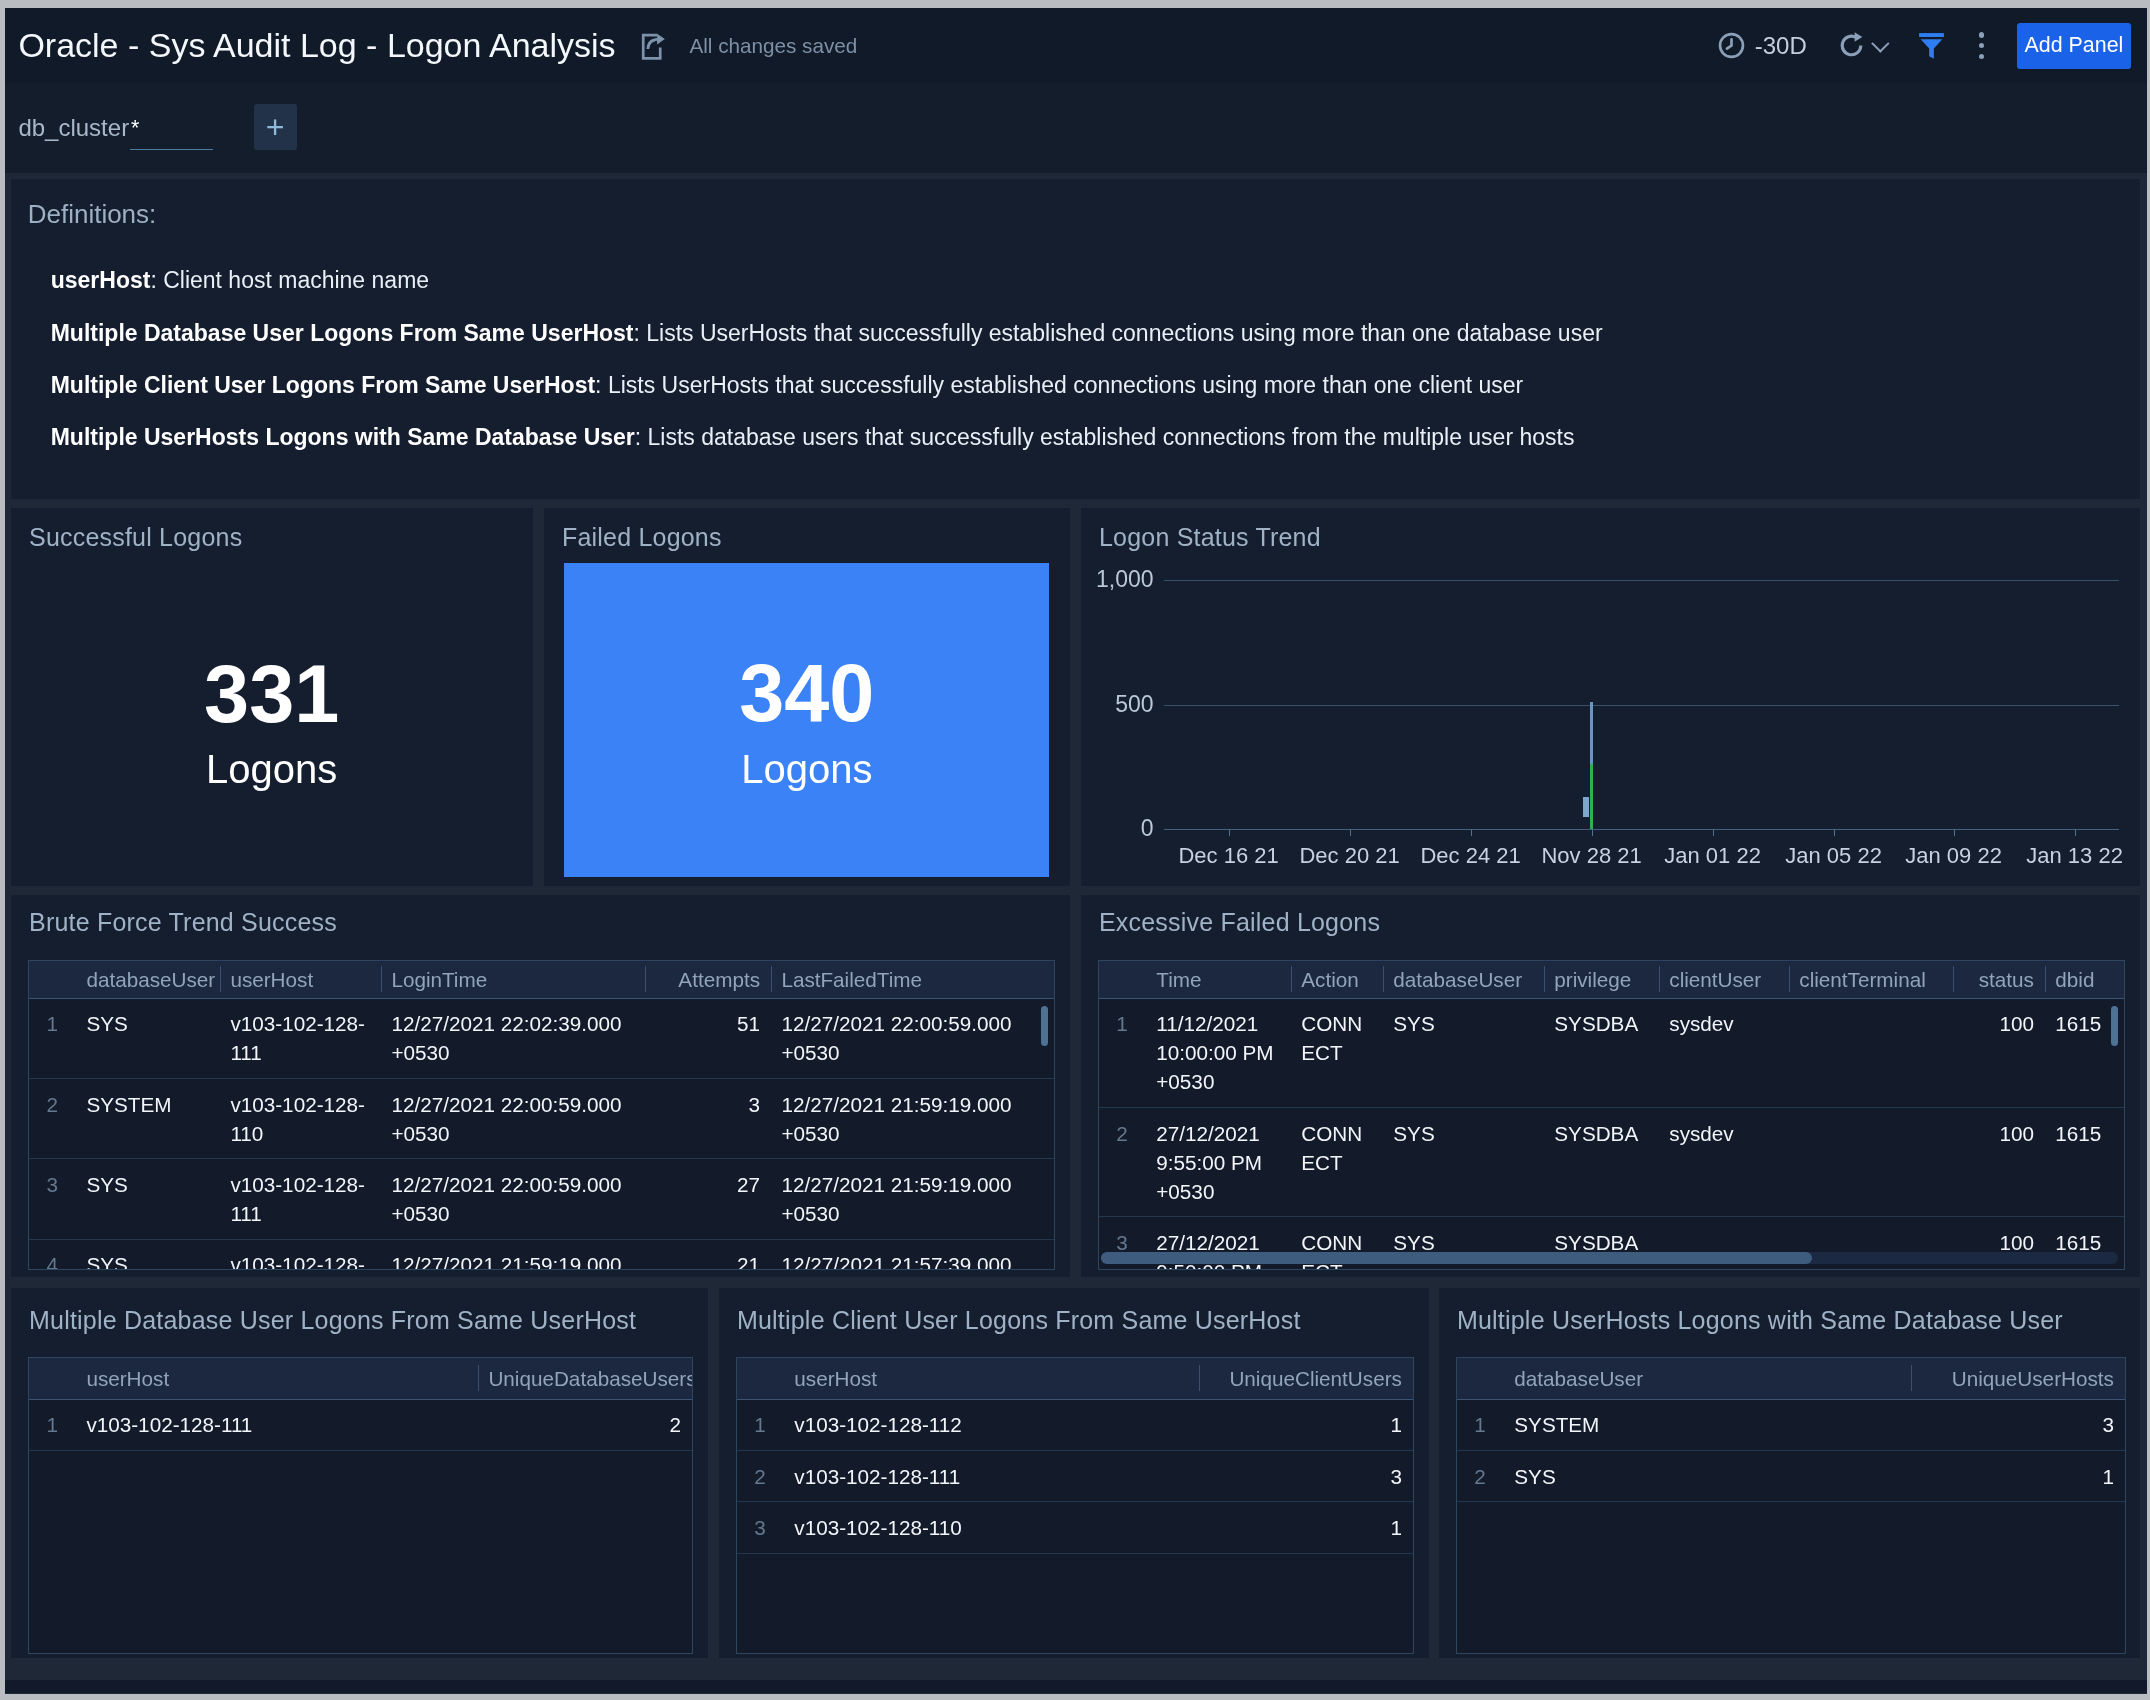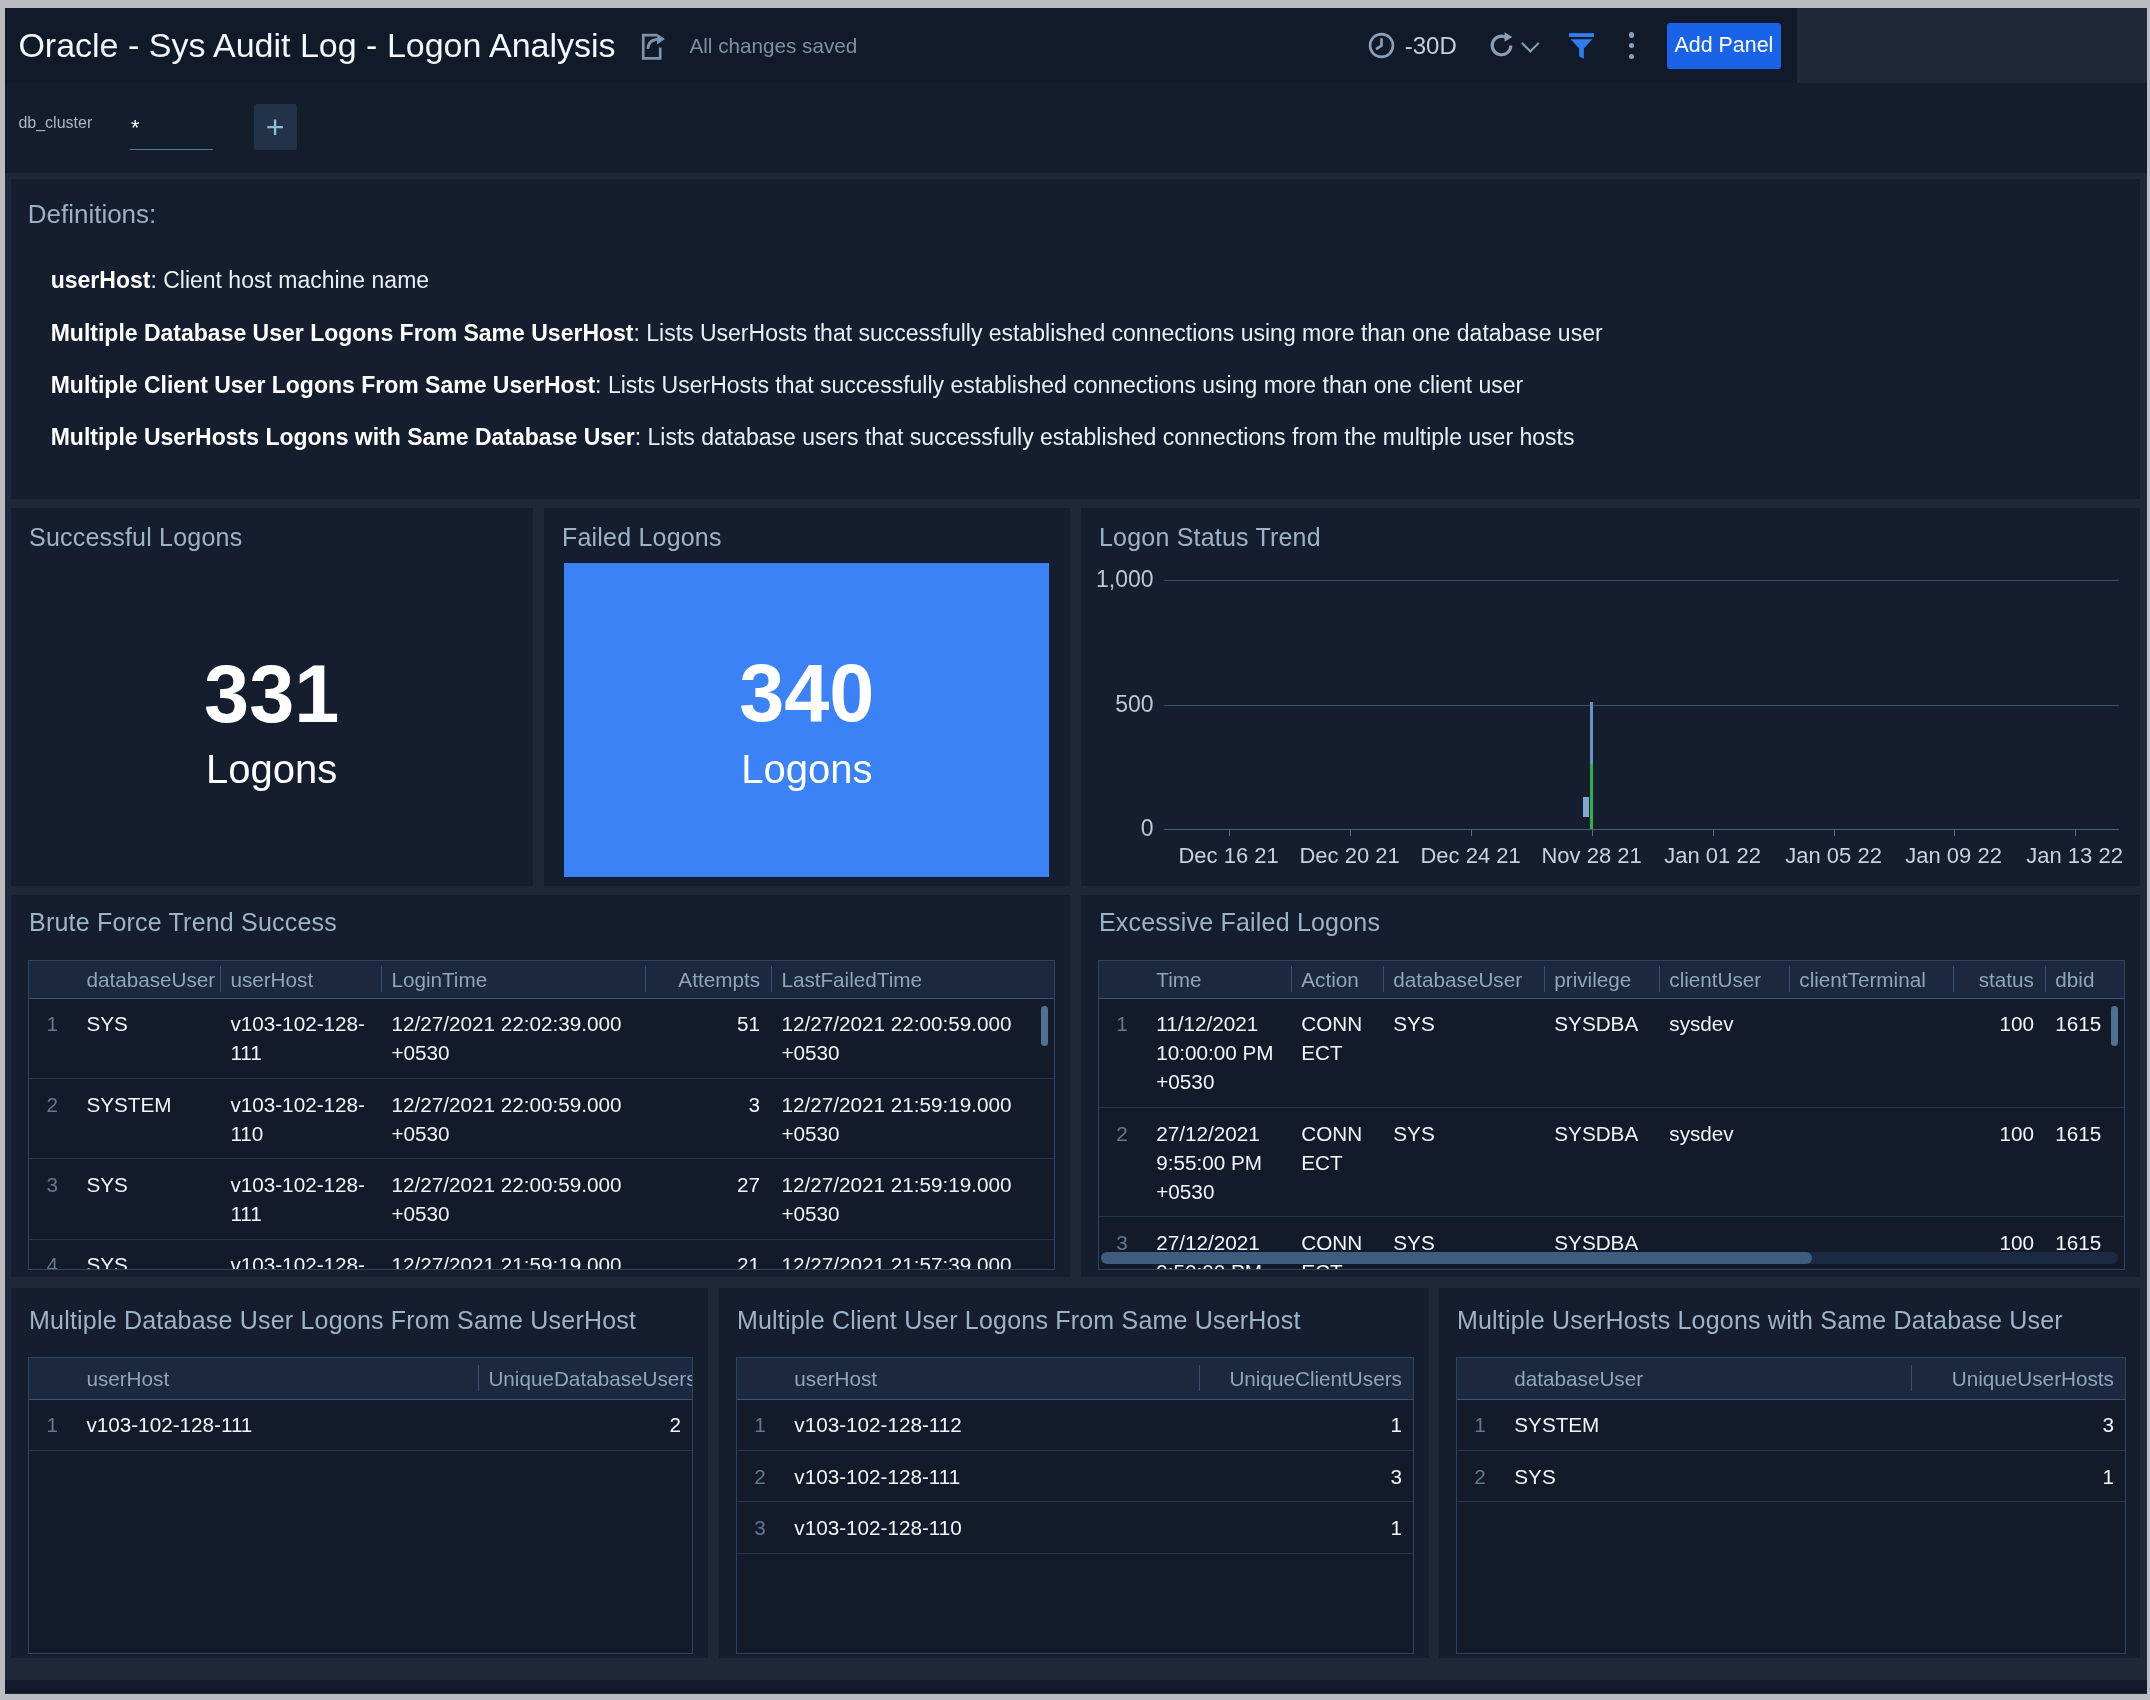--- a/index.html
+++ b/index.html
@@ -11,39 +11,39 @@
     overflow:hidden;
   }
   .page{
     position:absolute;left:4.6px;top:7.6px;width:2142px;height:1686px;
     background:#1e2836;overflow:hidden;
   }
   .panel{position:absolute;background:#151e2e;}
   .ptitle{position:absolute;left:18.4px;top:15.3px;font-size:25px;color:#9fb2c6;letter-spacing:0.2px;}
 
   
-  .hdr{position:absolute;left:0;top:0;width:1792px;height:76px;background:#111a28;
+  .hdr{position:absolute;left:0;top:0;width:2142px;height:76px;background:#111a28;
        display:flex;align-items:center;}
   .hdr-title{font-size:34px;color:#f4f8fc;margin-left:13.8px;font-weight:400;white-space:nowrap;}
   .share-ic{margin-left:21.4px;}
   .autosave{font-size:20.7px;color:#7e90a6;margin-left:21.4px;}
   .hdr-spacer{flex:1;}
   .hdr-right{display:flex;align-items:center;gap:29px;margin-right:15.3px;}
   .timerange{display:flex;align-items:center;gap:9.2px;color:#c3cfdd;font-size:24px;}
   .refresh-wrap{display:flex;align-items:center;gap:7.6px;}
   .chev{width:10.7px;height:10.7px;border-right:2.3px solid #8ba0b8;border-bottom:2.3px solid #8ba0b8;
         transform:rotate(45deg);margin-top:-4.6px;}
   .kebab{display:flex;flex-direction:column;gap:5.4px;padding:3.1px;}
   .kebab i{width:5.4px;height:5.4px;border-radius:50%;background:#8ba0b8;}
   .addpanel{background:#1a63e8;color:#fff;font-size:21.4px;border:none;border-radius:3.1px;
             height:46px;padding:0 8px;cursor:pointer;}
 
   
   .varrow{position:absolute;left:0;top:75px;width:2142px;height:90px;background:#141d2c;}
-  .var-label{position:absolute;left:13.8px;top:31px;font-size:16px;color:#a9b8c9;}
+  .var-label{position:absolute;left:13.8px;top:31px;font-size:24px;color:#a9b8c9;}
   .var-input{position:absolute;left:125px;top:26px;width:80px;height:40px;background:transparent;
              border:none;border-bottom:1.5px solid #4c7ca3;color:#fff;font-size:21.4px;
              font-family:inherit;padding:0 1.5px;outline:none;}
   .var-add{position:absolute;left:249px;top:21.4px;width:43px;height:46px;background:#223349;
            border-radius:3.1px;color:#8fb9da;font-size:32px;display:flex;align-items:center;
            justify-content:center;cursor:pointer;line-height:1;}
 
   
   .defs{left:6.1px;top:171px;width:2129px;height:320px;}
   .defs-title{position:absolute;left:17px;top:20px;font-size:26px;color:#9db0c4;}

